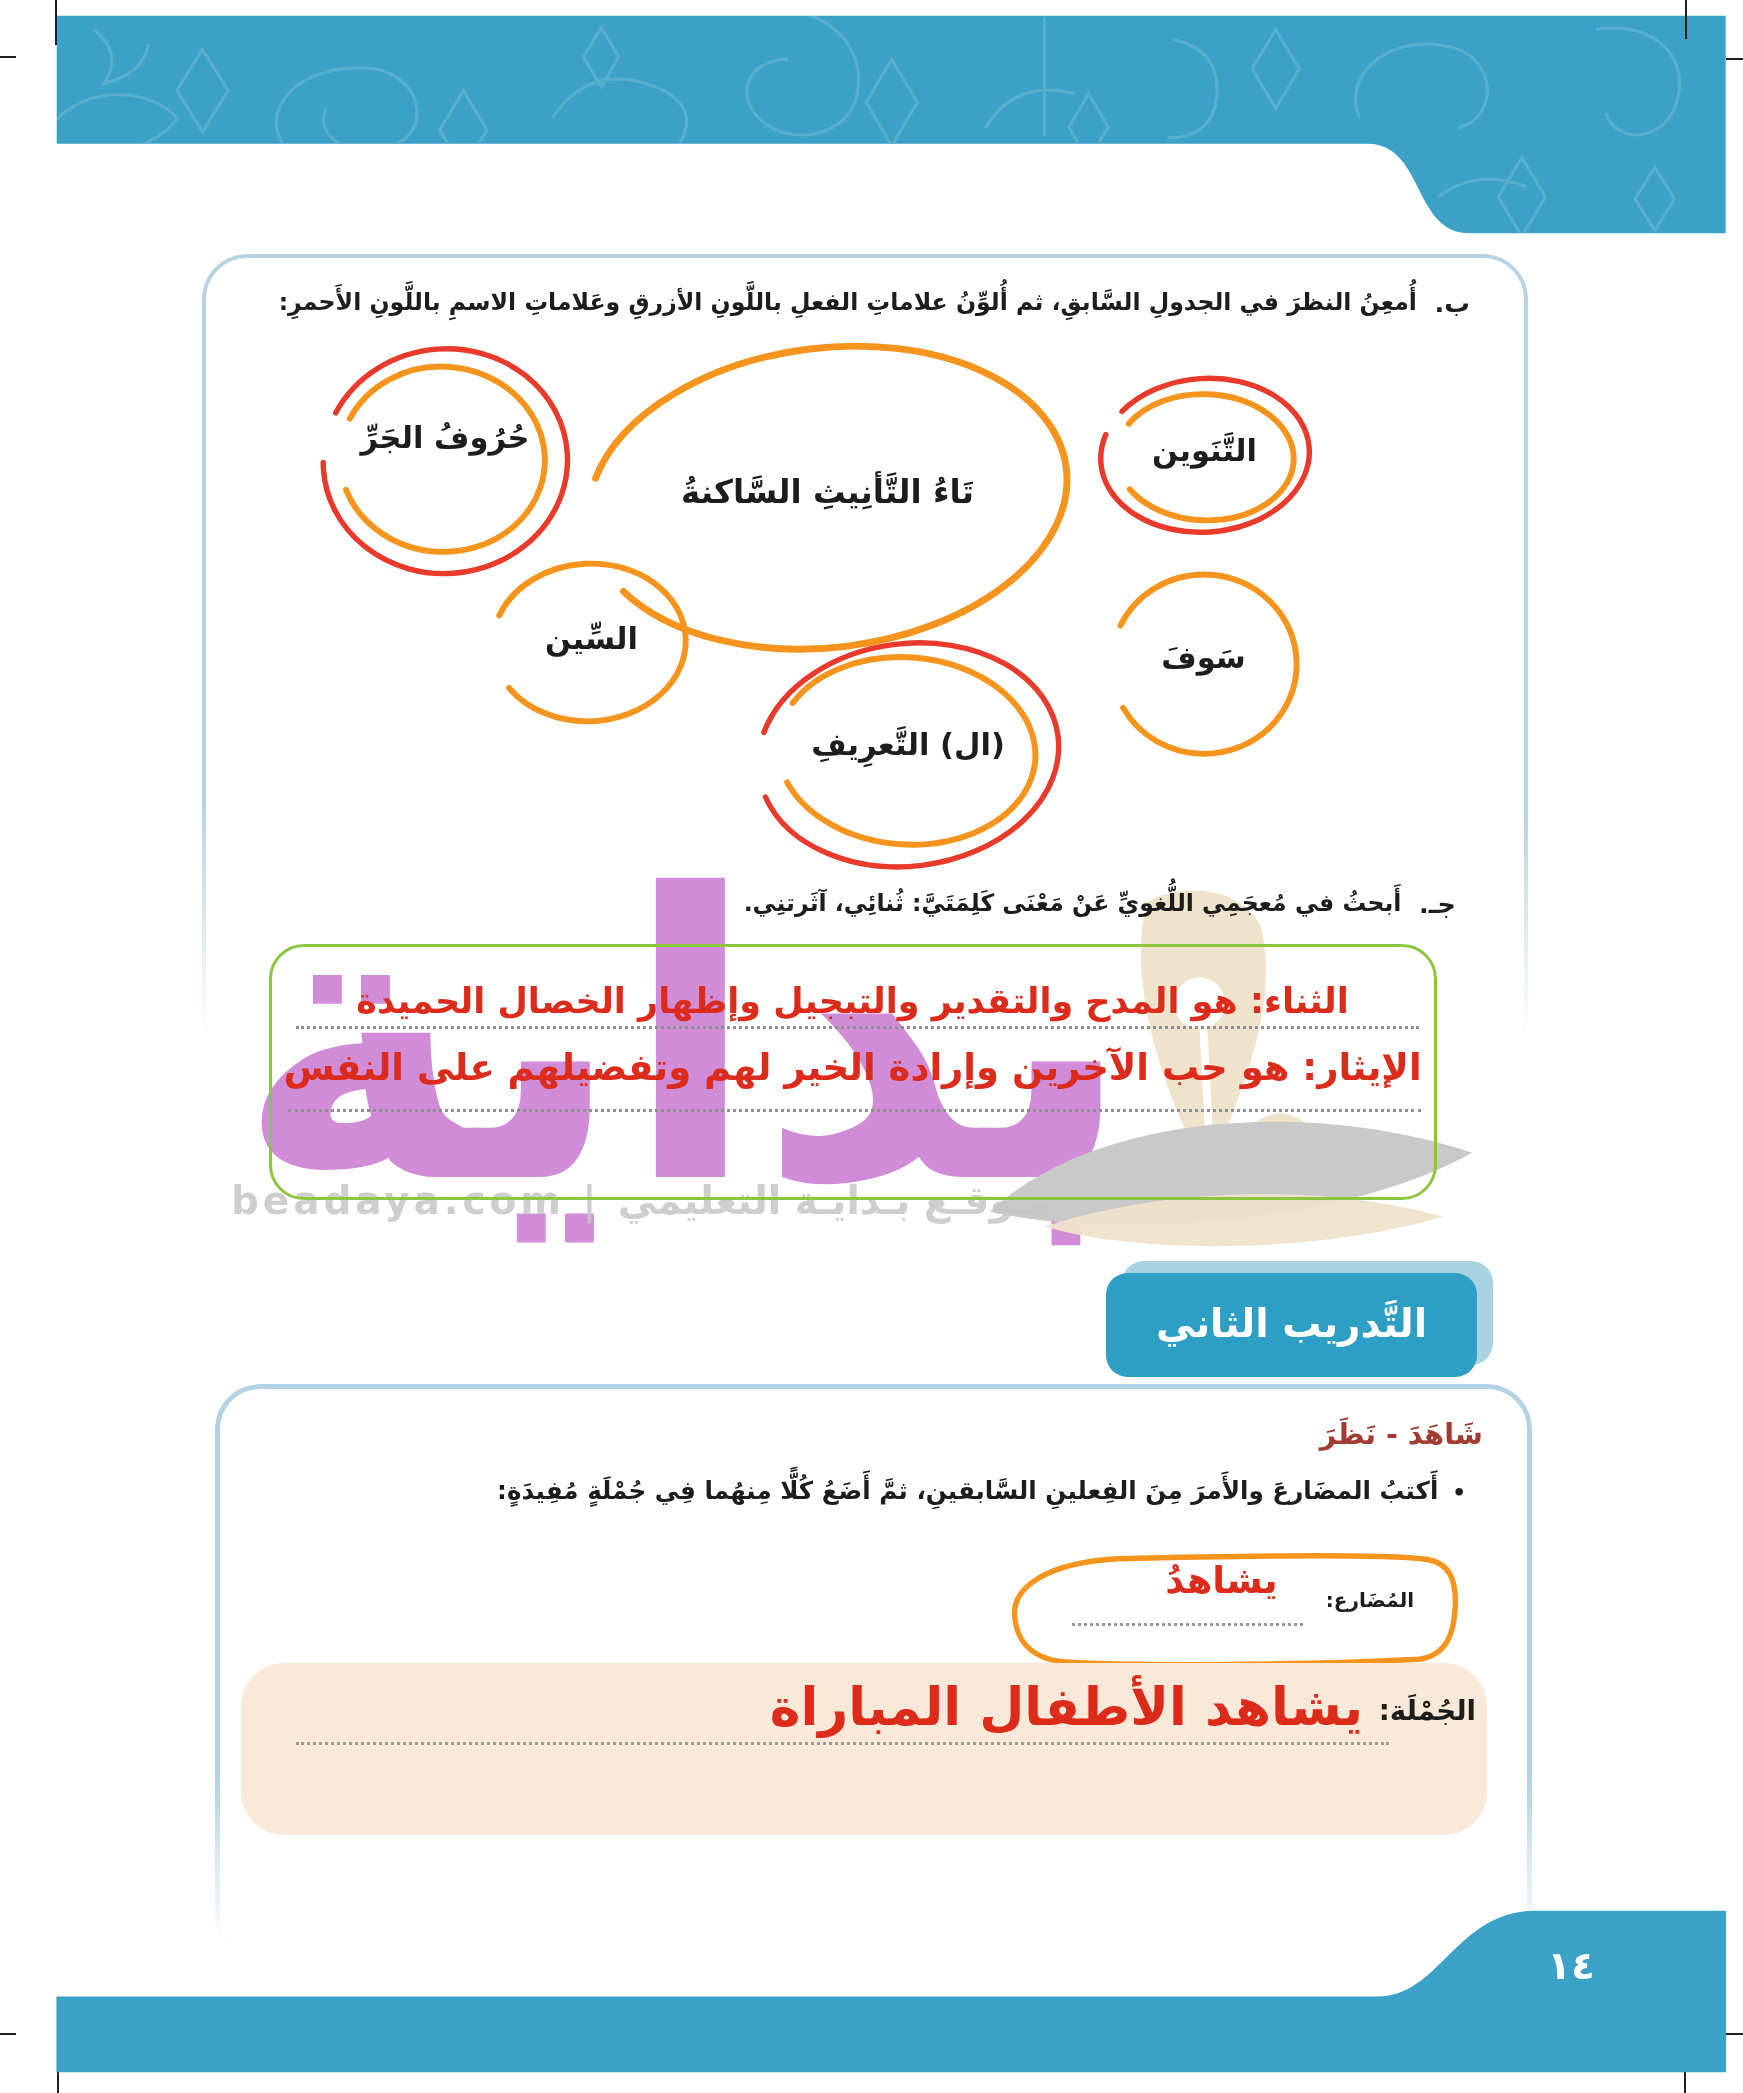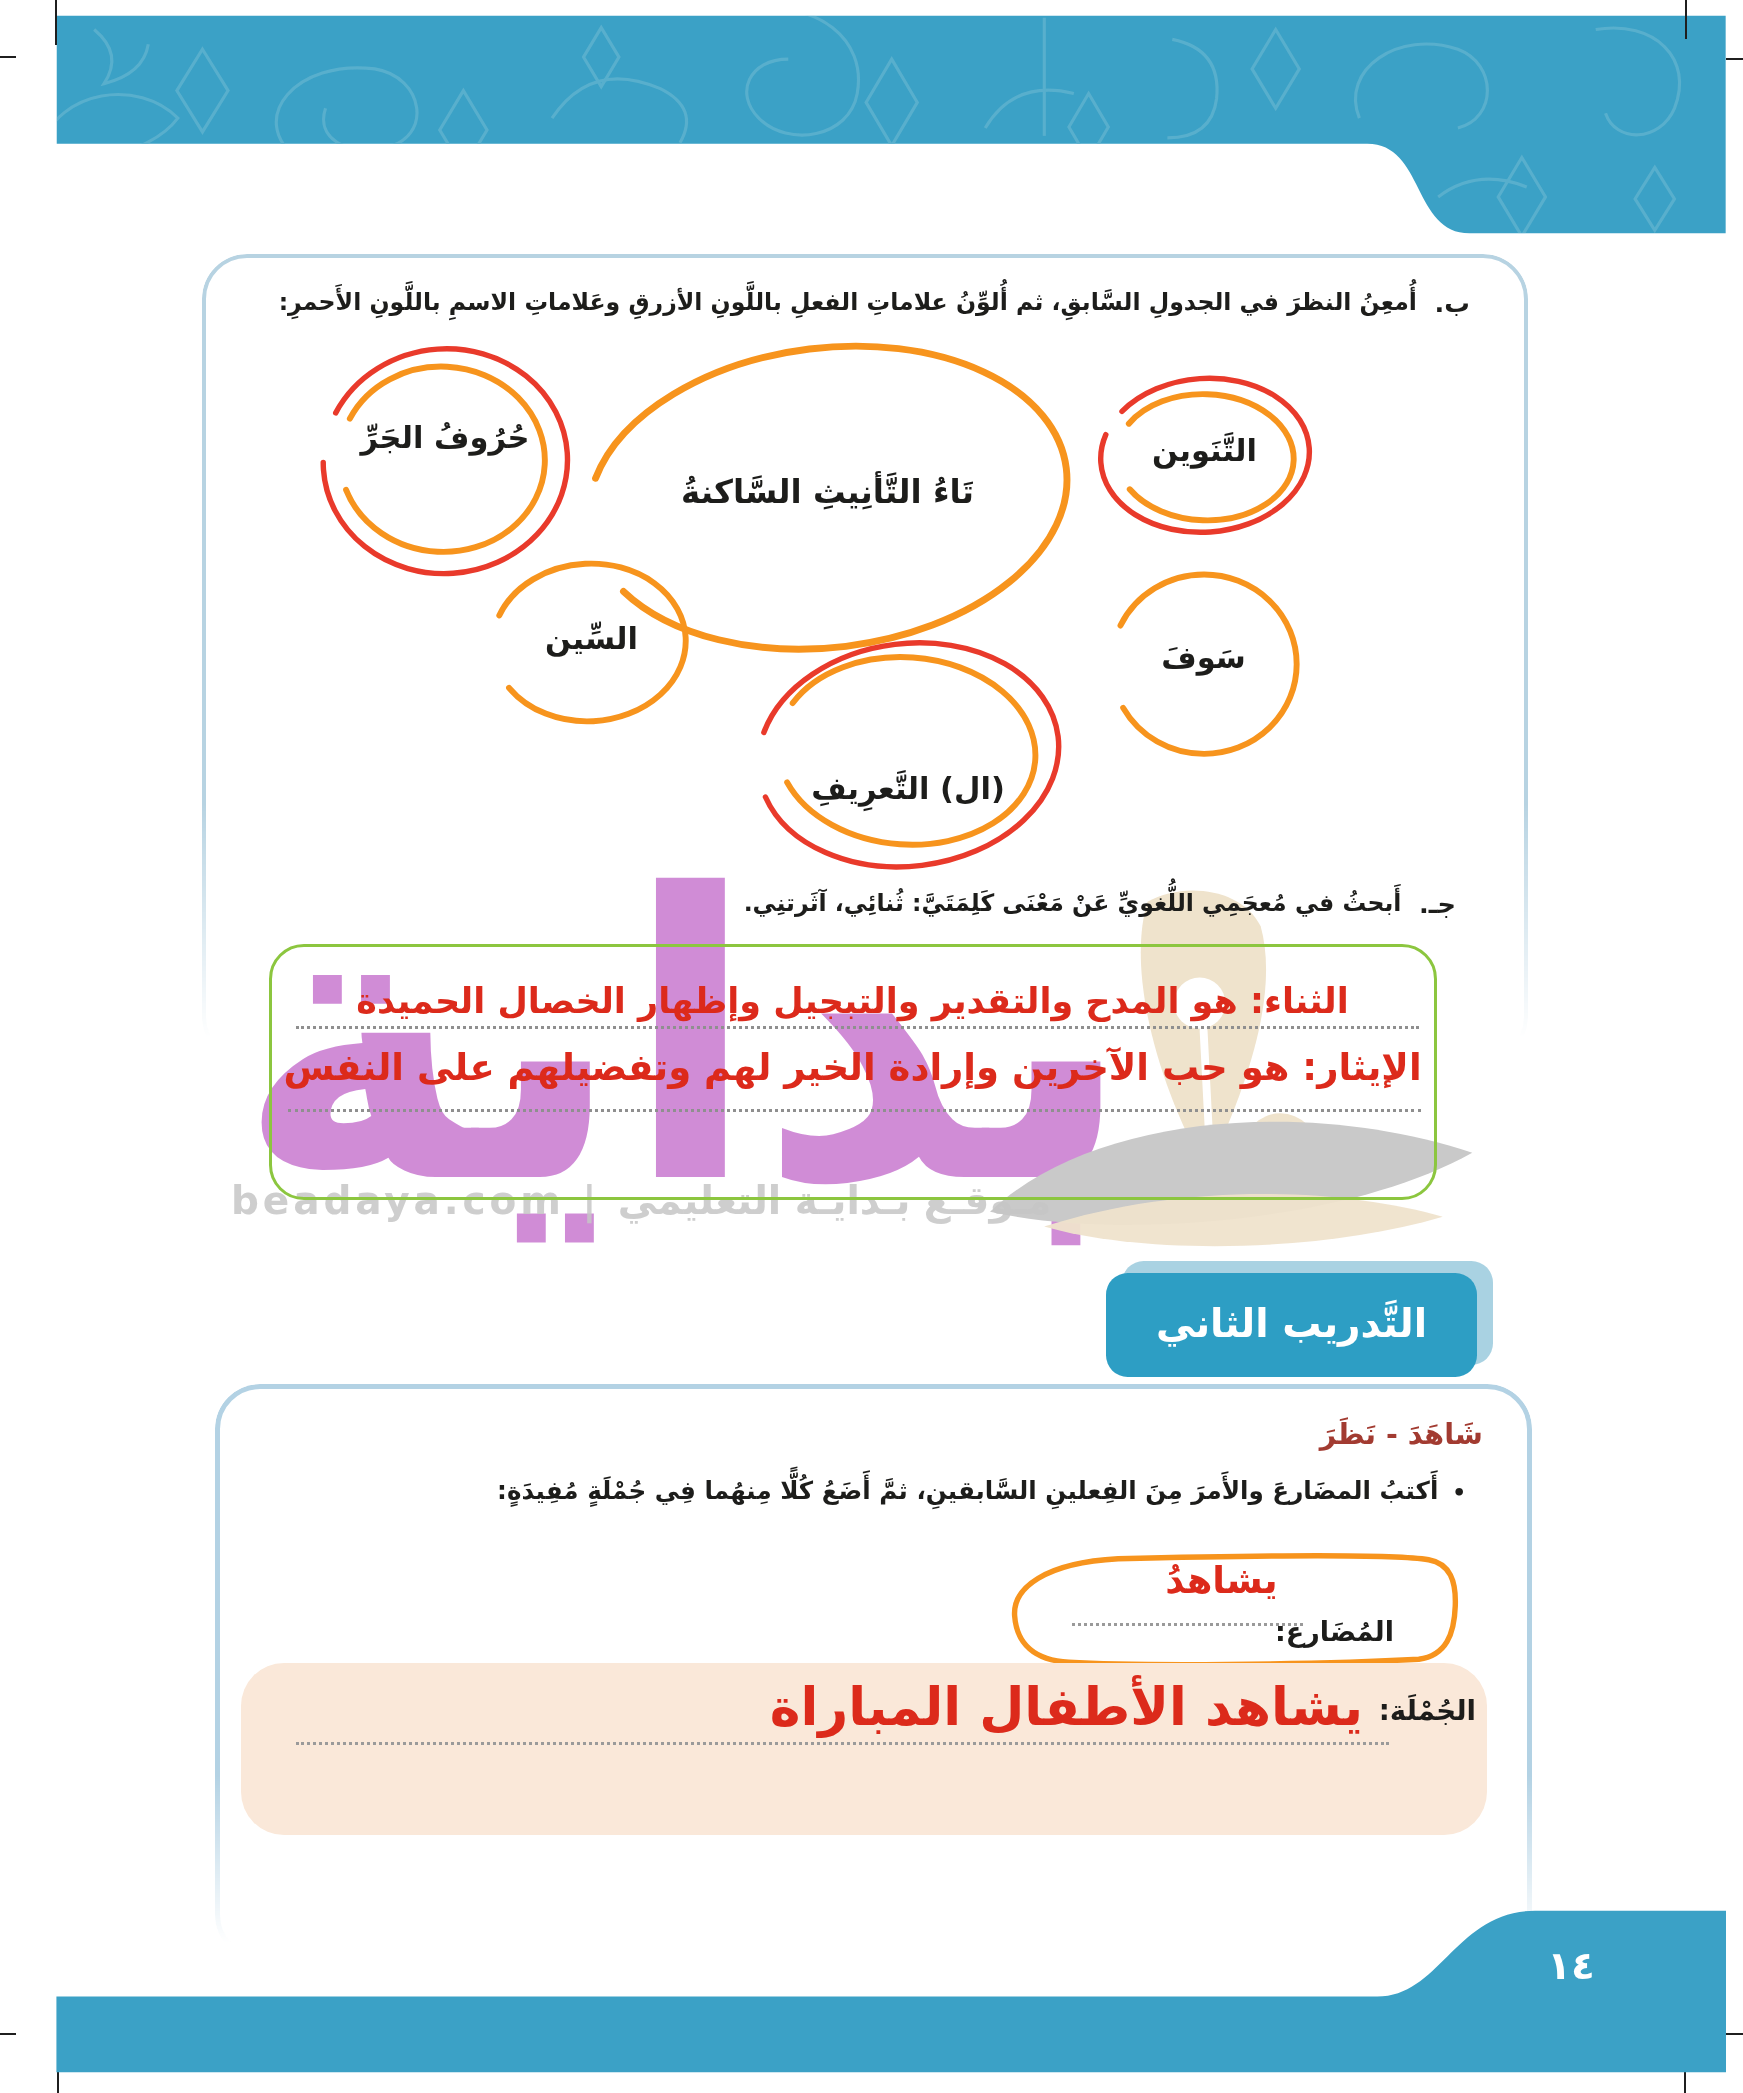--- a/index.html
+++ b/index.html
@@ -133,21 +133,21 @@
       <ellipse cx="922" cy="766" rx="153" ry="113" transform="rotate(-7 922 766)" stroke="#E93A2B" stroke-width="5.5" pathLength="100" stroke-dasharray="92 8" stroke-dashoffset="45"></ellipse>
       <ellipse cx="920" cy="762" rx="131" ry="95" transform="rotate(4 920 762)" stroke="#F7941D" stroke-width="6" pathLength="100" stroke-dasharray="88 12" stroke-dashoffset="44"></ellipse>
     </g>
   </svg>
 
   <div class="oval-label" style="left:297px;top:420px;width:296px;font-size:30.5px;">حُرُوفُ الجَرِّ</div>
   <div class="oval-label" style="left:581px;top:473px;width:493px;font-size:32.5px;">تَاءُ التَّأنِيثِ السَّاكنةُ</div>
   <div class="oval-label" style="left:1106px;top:433px;width:197px;font-size:30.5px;">التَّنَوين</div>
   <div class="oval-label" style="left:493px;top:621px;width:197px;font-size:30.5px;">السِّين</div>
   <div class="oval-label" style="left:1105px;top:640px;width:197px;font-size:30.5px;">سَوفَ</div>
-  <div class="oval-label" style="left:760px;top:727px;width:296px;font-size:30.5px;margin-top:44px;">(ال) التَّعرِيفِ</div>
+  <div class="oval-label" style="left:760px;top:727px;width:296px;font-size:30.5px;">(ال) التَّعرِيفِ</div>
 
   <div class="instr-row blacktext" style="right:288px;top:889px;">
     <span class="lbl">جـ.</span>
     <span class="txt">أَبحثُ في مُعجَمِي اللُّغويِّ عَنْ مَعْنَى كَلِمَتَيَّ: ثُنائِي، آثَرتنِي.</span>
   </div>
 
   <div class="greenbox"></div>
   <div class="red-hand abs" style="left:286px;top:981px;width:1133px;text-align:center;font-size:35px;">الثناء: هو المدح والتقدير والتبجيل وإظهار الخصال الحميدة</div>
   <div class="dotted" style="left:296px;top:1026px;width:1123px;"></div>
   <div class="red-hand abs" style="left:281px;top:1046px;width:1143px;text-align:center;font-size:37px;">الإيثار: هو حب الآخرين وإرادة الخير لهم وتفضيلهم على النفس</div>
@@ -162,21 +162,21 @@
 
   <div class="instr-row blacktext" style="right:278px;top:1476px;gap:13.8px;">
     <span style="font-size:21.7px;line-height:33px;">•</span>
     <span class="txt" style="font-size:24.6px;">أَكتبُ المضَارعَ والأَمرَ مِنَ الفِعلينِ السَّابقينِ، ثمَّ أَضَعُ كُلًّا مِنهُما فِي جُمْلَةٍ مُفِيدَةٍ:</span>
   </div>
 
   <svg class="abs" style="left:990px;top:1542px;" width="483" height="138" viewBox="0 0 490 140">
     <path d="M130,17 C295,13 415,13 445,18 C467,22 473,40 472,65 C471,93 463,115 435,119 C325,125 145,126 80,122 C45,120 27,103 25,75 C23,47 55,21 130,17" fill="none" stroke="#F7941D" stroke-width="5.5" stroke-linecap="round"></path>
   </svg>
 
-  <div class="abs blacktext" style="right:350px;top:1588px;font-size:27px;margin-top:28px;">المُضَارع:</div>
+  <div class="abs blacktext" style="right:330px;top:1588px;font-size:20px;">المُضَارع:</div>
   <div class="red-hand abs" style="left:1133px;top:1559px;width:177px;text-align:center;font-size:37px;">يشاهدُ</div>
   <div class="dotted thin" style="left:1072px;top:1623px;width:231px;"></div>
 
   <div class="pinkbox"></div>
   <div class="abs blacktext" style="right:268px;top:1694px;font-size:27.6px;">الجُمْلَة:</div>
   <div class="red-hand abs" style="left:900px;top:1677px;width:463px;text-align:left;font-size:52px;">يشاهد الأطفال المباراة</div>
   <div class="dotted thin" style="left:296px;top:1742px;width:1093px;"></div>
 
   <svg class="abs" style="left:0;top:1896px;" width="1744" height="197" viewBox="0 0 1770 200">
     <path d="M57,102 L1398,102 C1462,102 1478,15 1558,15 L1752,15 L1752,179 L57,179 Z" fill="#3BA1C6"></path>

